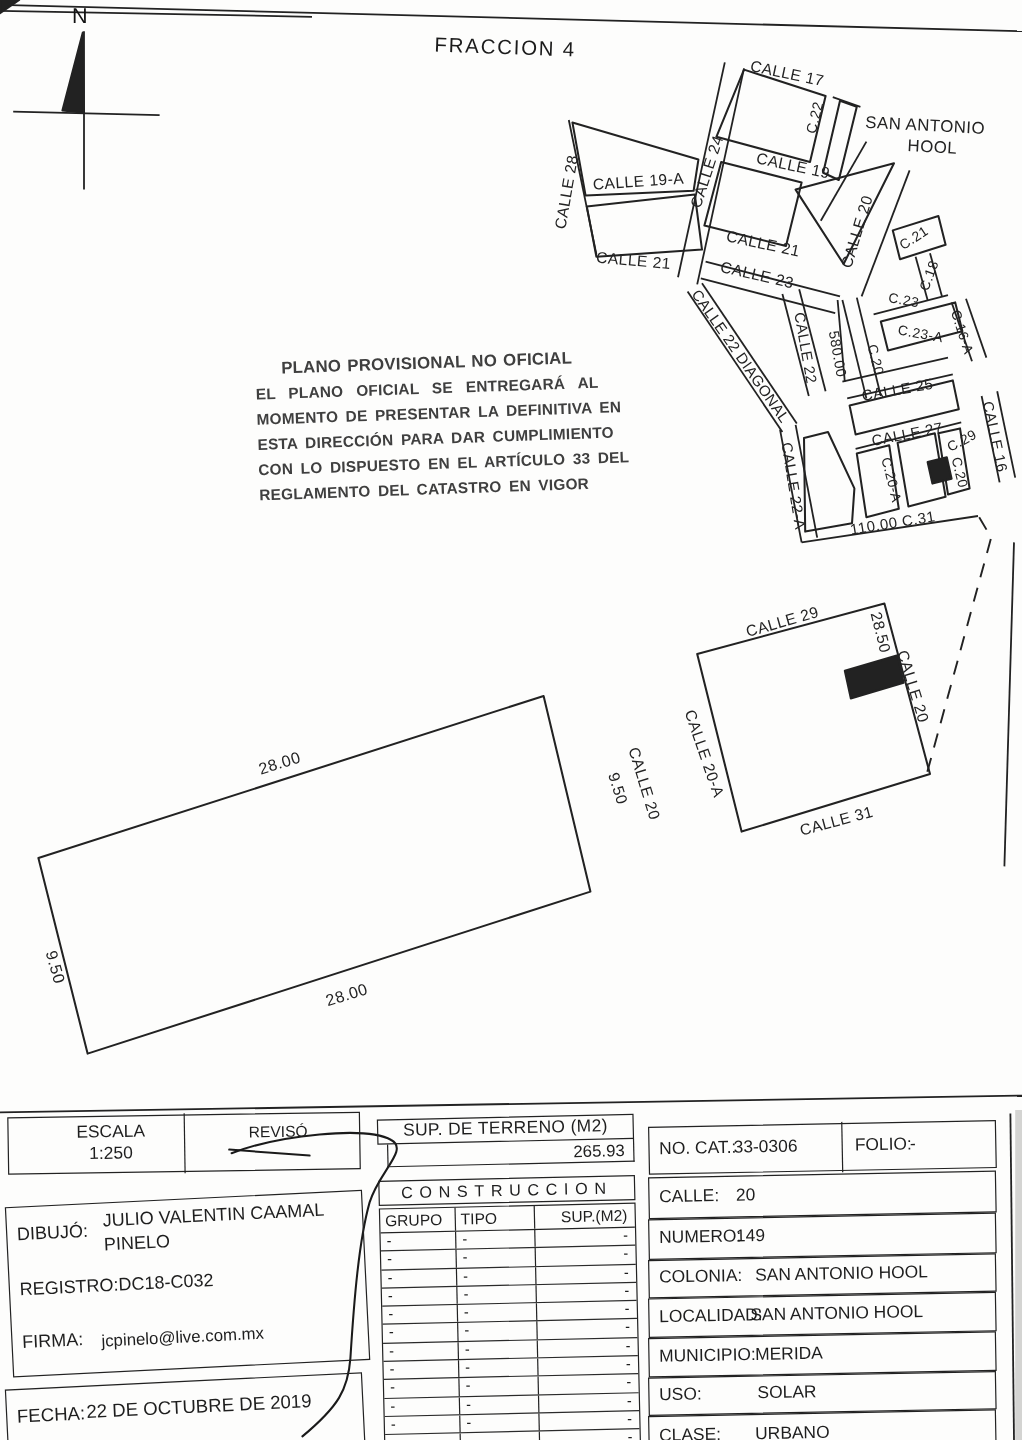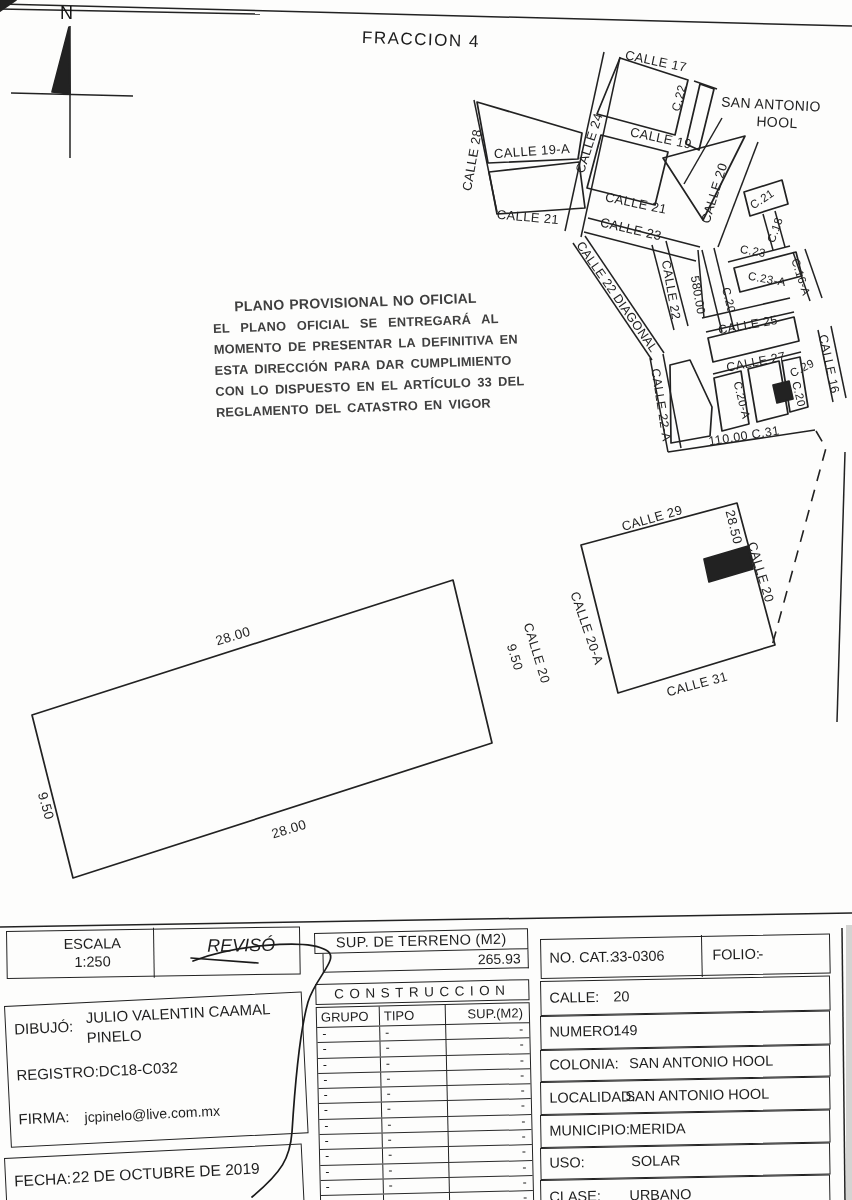--- a/index.html
+++ b/index.html
@@ -13,21 +13,21 @@
   #stamp{position:absolute;left:212px;top:297px;width:292px;transform:rotate(-2deg);transform-origin:left top;color:#3f3f3f;font-weight:bold;}
   #stamp .sline{line-height:21px;font-size:12.8px;letter-spacing:.2px;word-spacing:2.5px;white-space:nowrap;}
   #stamp .sline:nth-child(1){font-size:14px;padding-left:22px;word-spacing:1px;}
   #stamp .sline:nth-child(2){word-spacing:7px;}
   
   .box{position:absolute;border:1.7px solid #222;background:transparent;}
   #escala-box{left:6px;top:931px;width:292px;height:46px;transform:rotate(-0.9deg);transform-origin:left top;}
   #escala-div{position:absolute;left:146px;top:-2px;bottom:-2px;border-left:1.7px solid #222;}
   #escala-box .l1{position:absolute;left:30px;top:5px;width:110px;text-align:center;font-size:14.5px;}
   #escala-box .l2{position:absolute;left:30px;top:23px;width:110px;text-align:center;font-size:14.5px;}
-  #reviso{position:absolute;left:200px;top:7px;font-size:18px;font-style:italic;}
+  #reviso{position:absolute;left:200px;top:7px;font-size:13px;}
   #dibujo-box{left:4px;top:1006px;width:296px;height:140px;transform:rotate(-2.8deg);transform-origin:left top;font-size:15px;}
   #fecha-box{left:4px;top:1158px;width:296px;height:60px;transform:rotate(-2.8deg);transform-origin:left top;font-size:15.5px;}
   
   #midcol{position:absolute;left:314px;top:933px;width:214px;transform:rotate(-1.3deg);transform-origin:left top;}
   #sup-hdr{border:1.6px solid #222;height:19px;text-align:center;font-size:14.5px;line-height:19px;letter-spacing:.3px;}
   #sup-val{border:1.6px solid #222;border-top:none;margin-left:8px;height:18px;text-align:right;padding-right:7px;font-size:14px;line-height:18px;}
   #cons-title{border:1.6px solid #222;margin-top:11px;height:19px;text-align:center;font-size:13.5px;line-height:19px;letter-spacing:5.5px;}
   #cons-table{border:1.6px solid #222;margin-top:2px;}
   .c-hrow{display:flex;height:19px;border-bottom:1.6px solid #222;font-size:13px;line-height:19px;}
   .c-hrow span{padding-left:4px;}

